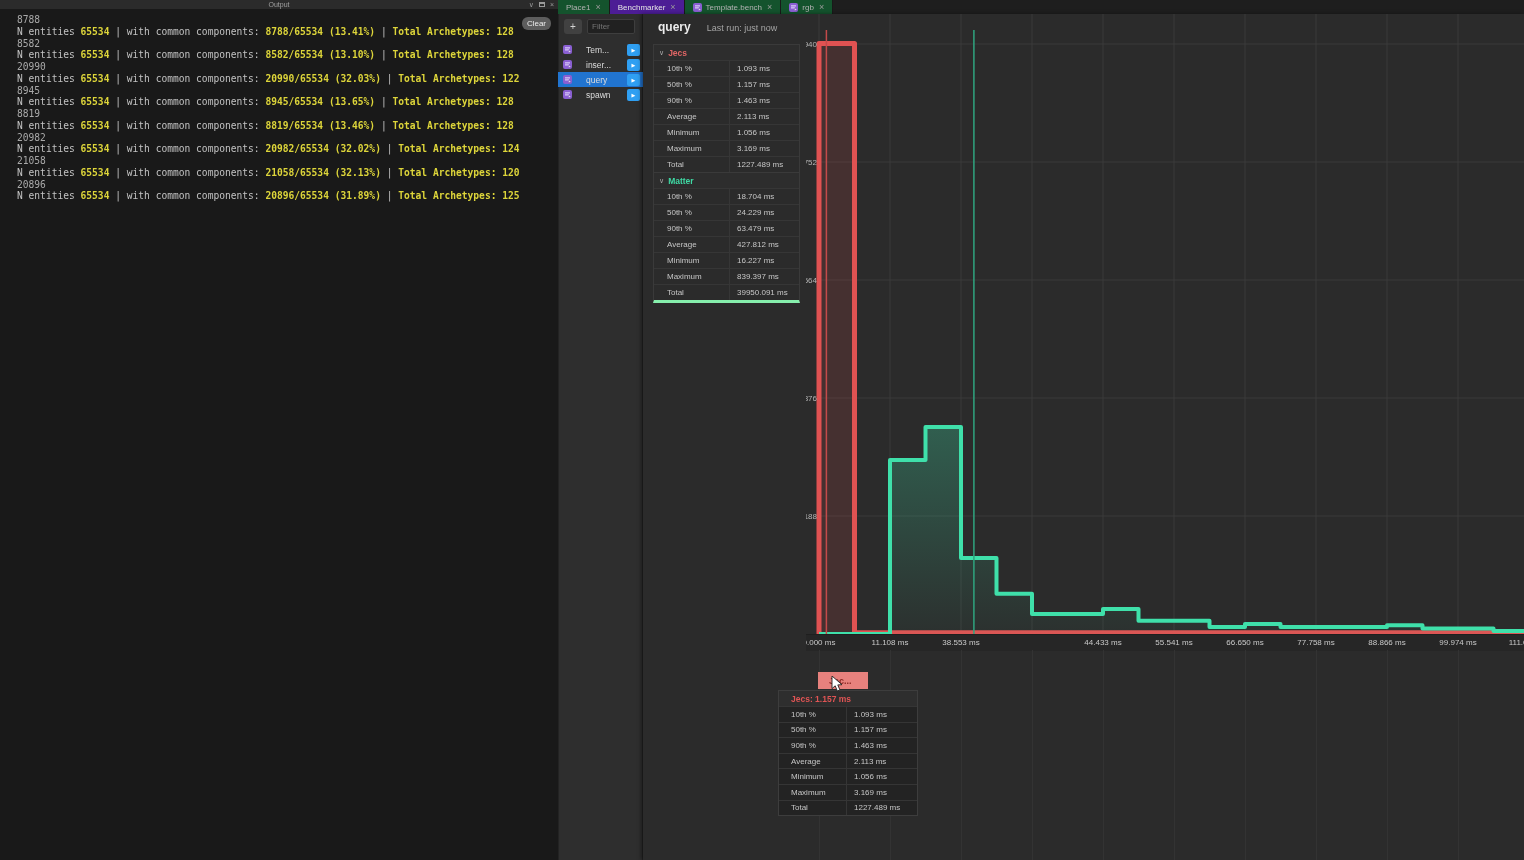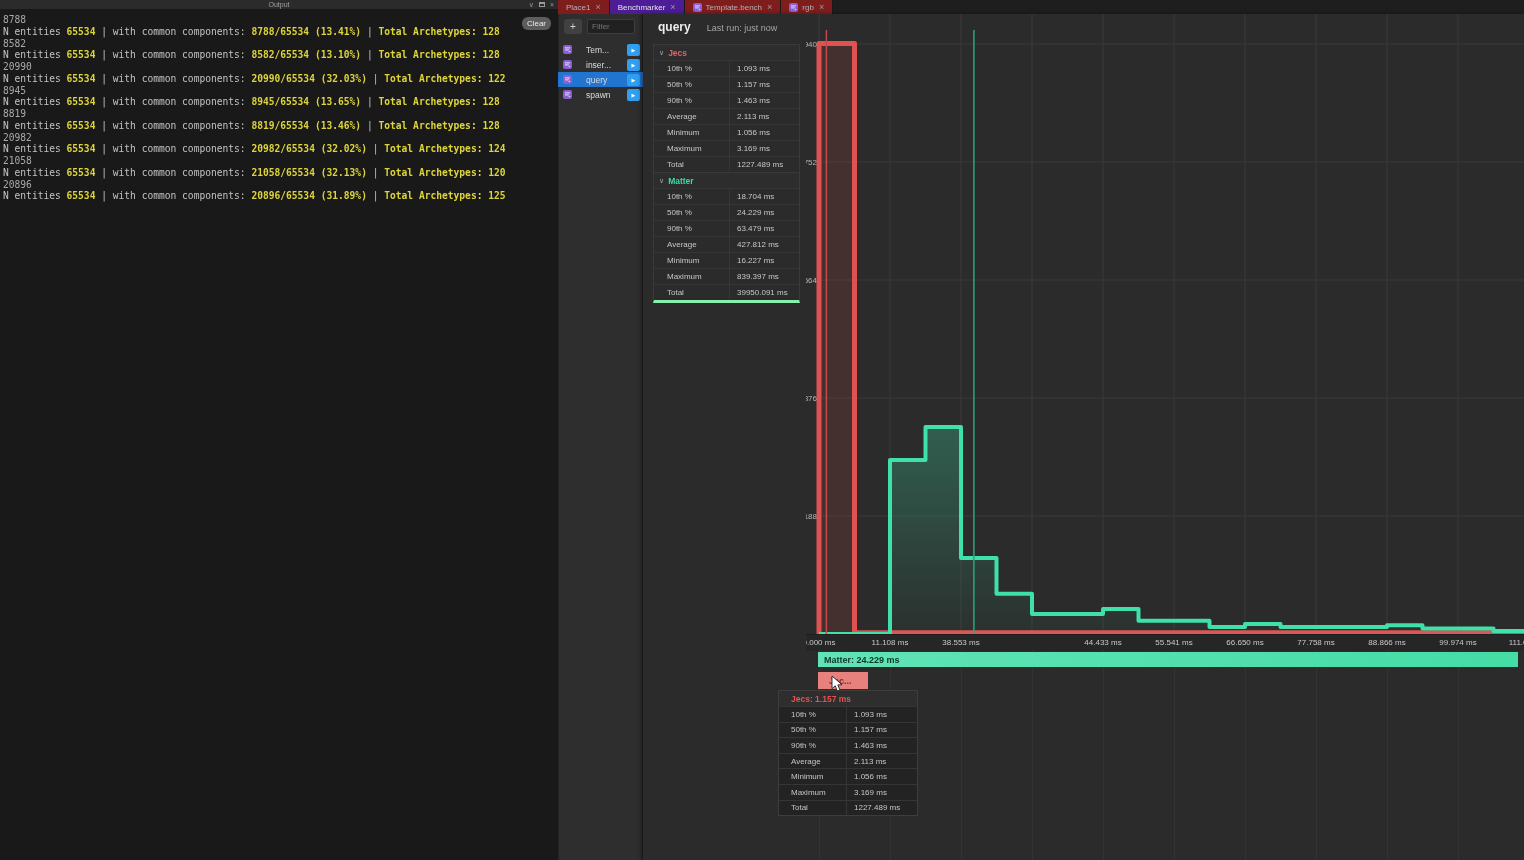--- a/index.html
+++ b/index.html
@@ -7,28 +7,28 @@
        font-family:"Liberation Sans",sans-serif;-webkit-font-smoothing:antialiased;}
   
   .output-panel{position:absolute;left:0;top:0;width:558px;height:860px;background:#191919;}
   .output-titlebar{height:9px;background:#2b2b2b;color:#9f9f9f;font-size:7px;
       display:flex;align-items:center;justify-content:center;position:relative;}
   .tb-icons{position:absolute;right:4px;top:0;height:9px;display:flex;gap:5px;align-items:center;
       color:#9a9a9a;font-size:7px;line-height:1;}
   .tb-icons .dock{width:6px;height:5px;border:1px solid #9a9a9a;border-top-width:2px;box-sizing:border-box;}
   .clear-btn{position:absolute;top:17px;right:7px;background:#5d5d5d;color:#ececec;border:none;
       border-radius:6px;font-size:8px;height:13px;padding:1px 5px;cursor:default;}
-  #output-lines{padding:5px 0 0 3px;font-family:"DejaVu Sans Mono","Liberation Mono",monospace;
+  #output-lines{padding:5px 0 0 17px;font-family:"DejaVu Sans Mono","Liberation Mono",monospace;
       font-size:9.6px;line-height:11.75px;white-space:pre;}
   .oline-num{color:#a9a9a9;}
   .g{color:#c3c3c3;} .y{color:#ddd53a;} .b{font-weight:bold;}
   
   .tabbar{position:absolute;left:558px;top:0;width:966px;height:14px;background:#1e1e1e;display:flex;}
   .tab{display:flex;align-items:center;gap:4px;padding:0 8px;font-size:8px;color:#b2b2b2;
-      background:#7f1d1d;border-right:1px solid #191919;}
+      background:#14532d;border-right:1px solid #191919;}
   .tab.active{background:#4c1d95;color:#e4e4e4;}
   .tclose{color:#9a9a9a;font-size:9px;line-height:1;margin-left:1px;}
   .ticon{display:flex;}
   
   .bench-list{position:absolute;left:558px;top:14px;width:85px;height:846px;background:#2e2e2e;
       box-shadow:inset -1px 0 0 #232323, inset 1px 0 0 #232323;}
   .add-btn{position:absolute;left:6px;top:5px;width:18px;height:15px;background:#414141;border:none;
       border-radius:3px;color:#d4d4d4;font-size:10px;line-height:13px;text-align:center;padding:0;}
   .filter{position:absolute;left:29px;top:5px;width:48px;height:15px;background:#212121;
       border:1px solid #3e3e3e;border-radius:2px;color:#ccc;font-size:8px;padding:0 4px;box-sizing:border-box;}
@@ -295,23 +295,20 @@
         <div class="vline" style="left: 318px;"></div>
         <div class="vline" style="left: 389px;"></div>
         <div class="vline" style="left: 460px;"></div>
         <div class="vline" style="left: 531px;"></div>
         <div class="vline" style="left: 602px;"></div>
         <div class="vline" style="left: 673px;"></div>
         <div class="vline" style="left: 744px;"></div>
         <div class="vline" style="left: 815px;"></div>
       </div>
 
-    <div class="matter-bar">
-      <span>Matter: 24.229 ms</span>
-    </div>
     <div class="jecs-bar">
       <span>Jec...</span>
     </div>
 
     <svg class="cursor" width="13" height="17" viewBox="0 0 13 17">
       <path d="M1,0 L1,12.6 L4.2,9.8 L6.3,15 L8.9,13.9 L6.8,8.9 L11,8.7 Z" fill="#fff" stroke="#222" stroke-width="0.9"></path>
     </svg>
 
     <div class="tooltip" id="tooltip">
         <div class="thead">Jecs: 1.157 ms</div>

